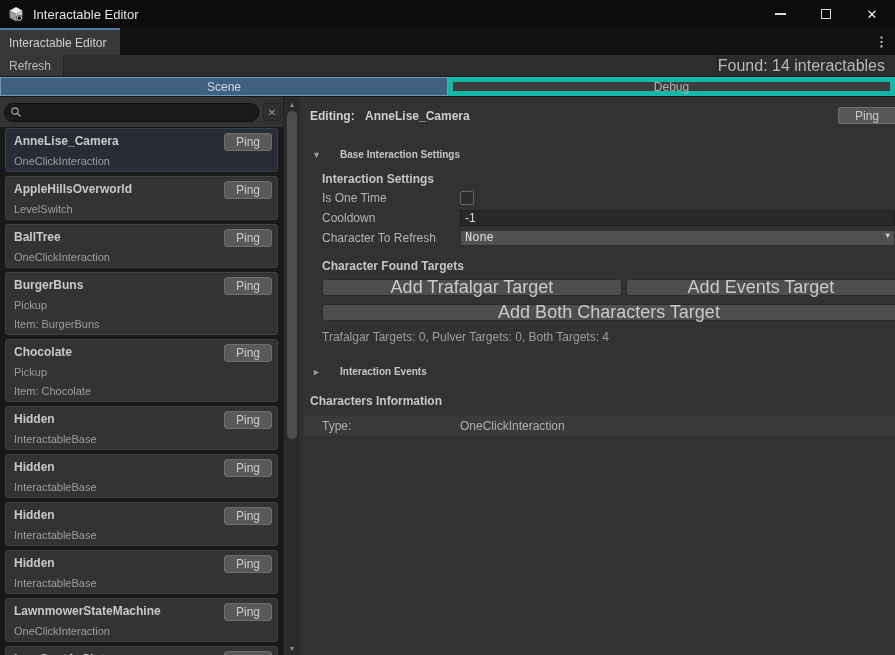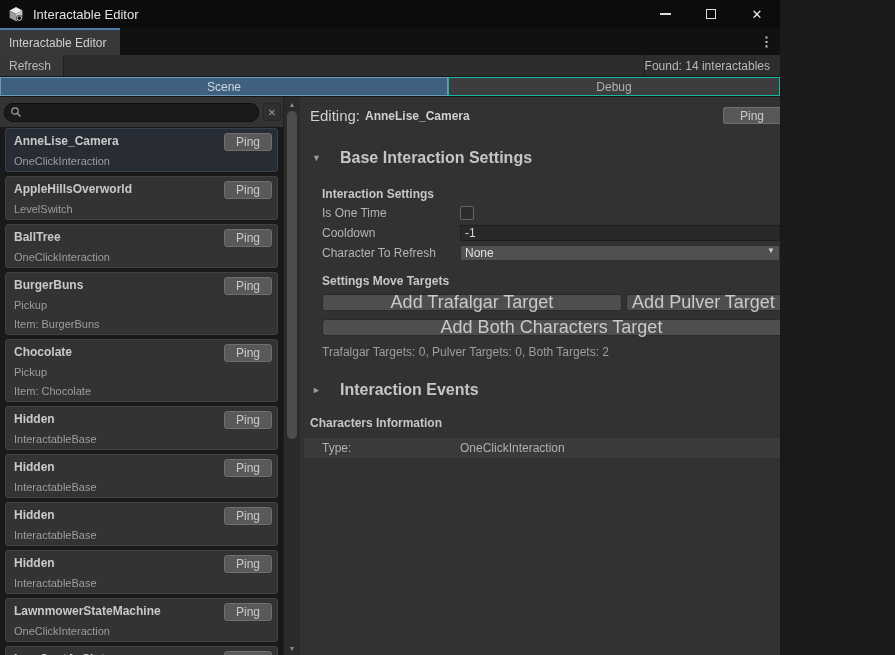--- a/index.html
+++ b/index.html
@@ -1,45 +1,45 @@
 <!DOCTYPE html>
 <html><head>
 <meta charset="utf-8">
 <style>
   * { margin:0; padding:0; box-sizing:border-box; }
   html,body { background:#1a1a1a; }
   body { font-family:"Liberation Sans", sans-serif; }
-  .window { position:relative; width:780px; height:655px; background:#6d28d9; overflow:hidden; }
+  .window { position:relative; width:895px; height:655px; background:#6d28d9; overflow:hidden; }
 
   
   .titlebar { height:28px; background:#0c0c0c; display:flex; align-items:center; padding-left:7px; }
   .app-icon { width:18px; height:18px; margin-right:8px; flex:none; }
   .title-text { font-size:13px; color:#e2e2e2; }
   .win-controls { margin-left:auto; display:flex; height:100%; }
   .win-btn { width:46px; height:100%; display:flex; align-items:center; justify-content:center; color:#e6e6e6; cursor:default; }
   .glyph-min { width:11px; height:2px; background:#dcdcdc; display:block; }
   .glyph-max { width:10px; height:10px; border:1.5px solid #dcdcdc; display:block; }
   .glyph-close { font-size:13px; color:#ececec; }
 
   
   .doctab-row { height:27px; background:#111111; display:flex; align-items:stretch; }
   .doctab { width:120px; background:#383838; border-top:2px solid #4e7cab; color:#cfcfcf; font-size:12px; display:flex; align-items:center; padding-left:9px; }
   .doctab-menu { margin-left:auto; color:#c8c8c8; font-size:13px; font-weight:bold; display:flex; align-items:center; padding:0 7px; }
 
   
   .toolbar { height:22px; background:#2d2d2d; border-bottom:1px solid #191919; display:flex; align-items:stretch; }
   .refresh-btn { width:64px; background:#373737; border-right:1px solid #1f1f1f; color:#b8b8b8; font-size:12px; display:flex; align-items:center; padding-left:9px; }
   .toolbar-spacer { flex:1; }
-  .found-box { border-left:1px solid #1f1f1f; color:#b8b8b8; font-size:12px; display:flex; align-items:center; padding:0 10px 0 0; }
+  .found-box { border-left:1px solid #1f1f1f; color:#b8b8b8; font-size:16px; display:flex; align-items:center; padding:0 10px 0 0; }
 
   
   .mode-tabs { height:20px; background:#161616; display:flex; gap:0; padding-bottom:1px; }
   .mode-tab { flex:1; font-size:12px; display:flex; align-items:center; justify-content:center; }
   .mode-tab.scene { flex:none; width:448px; background:#40607f; border:1px solid #6b99c0; color:#ccd6e0; }
-  .mode-tab.debug { background:#3d3d3d; border:1px solid #14b8a6; color:#b0b0b0; }
+  .mode-tab.debug { background:#3d3d3d; border:5px solid #14b8a6; color:#b0b0b0; }
 
   
   .content { display:flex; height:558px; }
 
   
   .left-panel { width:283px; display:flex; flex-direction:column; background:#191919; }
   .search-row { height:30px; background:#333333; display:flex; align-items:center; padding:0 2px 0 4px; gap:4px; flex:none; }
   .search-wrap { position:relative; flex:1; height:19px; }
   .search-input { width:100%; height:100%; border-radius:9px; background:#1b1b1b; border:1px solid #0e0e0e; color:#cccccc; font-size:11px; padding:0 8px 0 20px; outline:none; font-family:"Liberation Sans", sans-serif; }
   .search-icon { position:absolute; left:6px; top:3px; width:12px; height:12px; }
@@ -53,35 +53,35 @@
 
   
   .vscrollbar { width:17px; flex:none; background:#2b2b2b; border-left:1px solid #1f1f1f; position:relative; display:flex; flex-direction:column; }
   .scroll-arrow { height:14px; display:flex; align-items:center; justify-content:center; color:#8b8b8b; font-size:7px; flex:none; }
   .scroll-arrow.down { margin-top:auto; }
   .scroll-thumb { position:absolute; left:3px; top:14px; width:10px; height:328px; background:#4d4d4d; border-radius:5px; }
 
   
   .right-panel { flex:1; background:#323232; padding:10px 0 0 10px; overflow:hidden; }
   .editing-row { display:flex; align-items:center; height:17px; }
-  .editing-label { font-size:15px; font-weight:normal; color:#cfcfcf; width:55px; flex:none; }
+  .editing-label { font-size:12px; font-weight:bold; color:#cfcfcf; width:55px; flex:none; }
   .editing-value { font-size:12px; font-weight:bold; color:#cfcfcf; }
   .hdr-ping { margin-left:auto; width:57px; height:17px; background:#585858; border:1px solid #6e6e6e; border-radius:3px 0 0 3px; border-right:none; color:#c9c9c9; font-size:12px; display:flex; align-items:center; justify-content:center; flex:none; }
   .foldout { display:flex; align-items:center; gap:7px; margin-left:2px; }
   .foldout.base { margin-top:25px; }
   .foldout.events { margin-top:22px; }
   .tri { color:#999999; font-size:9px; width:9px; flex:none; }
-  .foldout-label { font-size:16px; font-weight:bold; color:#c6c6c6;padding-left:12px; }
+  .foldout-label { font-size:10px; font-weight:bold; color:#c6c6c6;padding-left:12px; }
   .indent { margin-left:12px; }
   .section-header { font-size:12px; font-weight:bold; color:#c6c6c6; margin-top:13px; }
   .prop-row { display:flex; align-items:center; margin-top:4px; min-height:16px; }
   .prop-label { width:138px; flex:none; font-size:12px; color:#b4b4b4; }
   .checkbox { width:14px; height:14px; background:#2c2c2c; border:1px solid #666666; border-radius:2px; }
   .text-field { flex:1; height:16px; background:#292929; border:1px solid #1f1f1f; color:#d6d6d6; font-size:12px; line-height:14px; padding:0 4px; }
-  .dropdown { flex:1; height:16px; background:#515151; border:1px solid #2e2e2e; color:#e2e2e2; font-size:12px; padding:0 4px; display:flex; align-items:flex-start; }
+  .dropdown { flex:1; height:16px; background:#515151; border:1px solid #2e2e2e; color:#e2e2e2; font-size:12px; padding:0 4px; display:flex; align-items:flex-start;font-family:Liberation Mono, monospace; }
   .dropdown-arrow { margin-left:auto; color:#d0d0d0; font-size:8px; }
   .btn-row { display:flex; gap:4px; margin-top:6px; }
   .ubtn { height:17px; background:#4e4e4e; border:1px solid #2a2a2a; border-radius:3px; color:#c9c9c9; font-size:18px; display:flex; align-items:center; justify-content:center; }
   .ubtn.trafalgar { width:300px; flex:none; }
   .ubtn.pulver { flex:1; border-radius:3px 0 0 3px; border-right:none; }
   .ubtn.both { margin-top:8px; border-radius:3px 0 0 3px; border-right:none; }
   .summary-text { font-size:12px; color:#9e9e9e; margin-top:9px; }
   .additional-header { font-size:12px; font-weight:bold; color:#c6c6c6; margin-top:17px; }
   .type-row { margin-top:8px; margin-left:-6px; height:20px; background:#3a3a3a; display:flex; align-items:center; padding-left:18px; }
   .type-label { width:138px; flex:none; font-size:12px; color:#b0b0b0; }
@@ -243,49 +243,49 @@
         <span class="editing-value">AnneLise_Camera</span>
         <div class="hdr-ping">Ping</div>
       </div>
 
       <div class="foldout base">
         <span class="tri">▼</span>
         <span class="foldout-label">Base Interaction Settings</span>
       </div>
 
       <div class="indent">
-        <div class="section-header" style="margin-top:20px">Interaction Settings</div>
+        <div class="section-header" style="margin-top:12px">Interaction Settings</div>
 
         <div class="prop-row">
           <span class="prop-label">Is One Time</span>
           <span class="checkbox"></span>
         </div>
 
         <div class="prop-row">
           <span class="prop-label">Cooldown</span>
           <div class="text-field">-1</div>
         </div>
 
         <div class="prop-row">
           <span class="prop-label">Character To Refresh</span>
           <div class="dropdown">
             <span>None</span>
             <span class="dropdown-arrow">▼</span>
           </div>
         </div>
 
-        <div class="section-header">Settings Move Targets</div>
+        <div class="section-header">Character Found Targets</div>
 
         <div class="btn-row">
           <div class="ubtn trafalgar">Add Trafalgar Target</div>
-          <div class="ubtn pulver">Add Pulver Target</div>
+          <div class="ubtn pulver">Add Events Target</div>
         </div>
         <div class="ubtn both">Add Both Characters Target</div>
 
-        <div class="summary-text">Trafalgar Targets: 0, Pulver Targets: 0, Both Targets: 2</div>
+        <div class="summary-text">Trafalgar Targets: 0, Pulver Targets: 0, Both Targets: 4</div>
       </div>
 
       <div class="foldout events">
         <span class="tri">►</span>
         <span class="foldout-label">Interaction Events</span>
       </div>
 
       <div class="additional-header">Characters Information</div>
 
       <div class="type-row">

